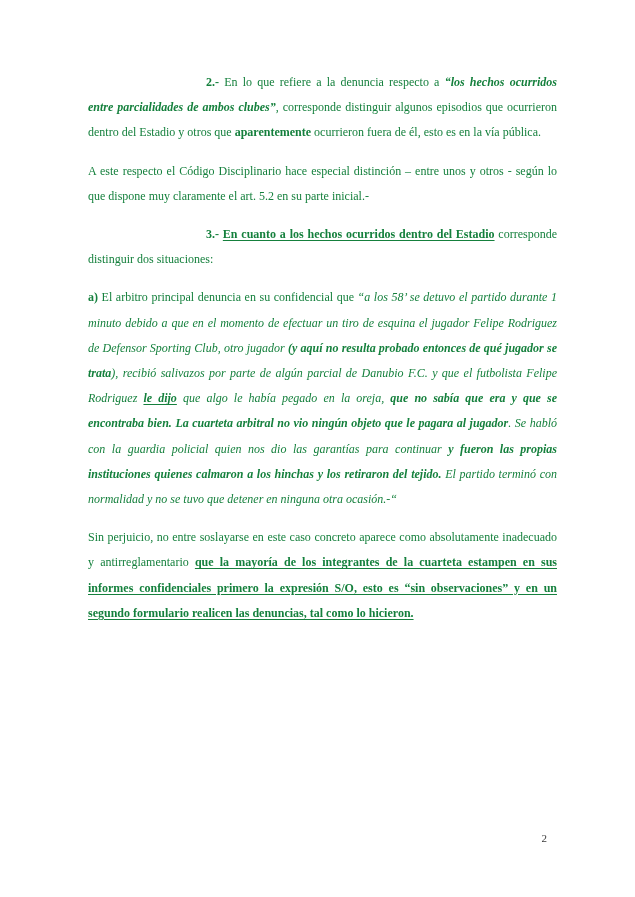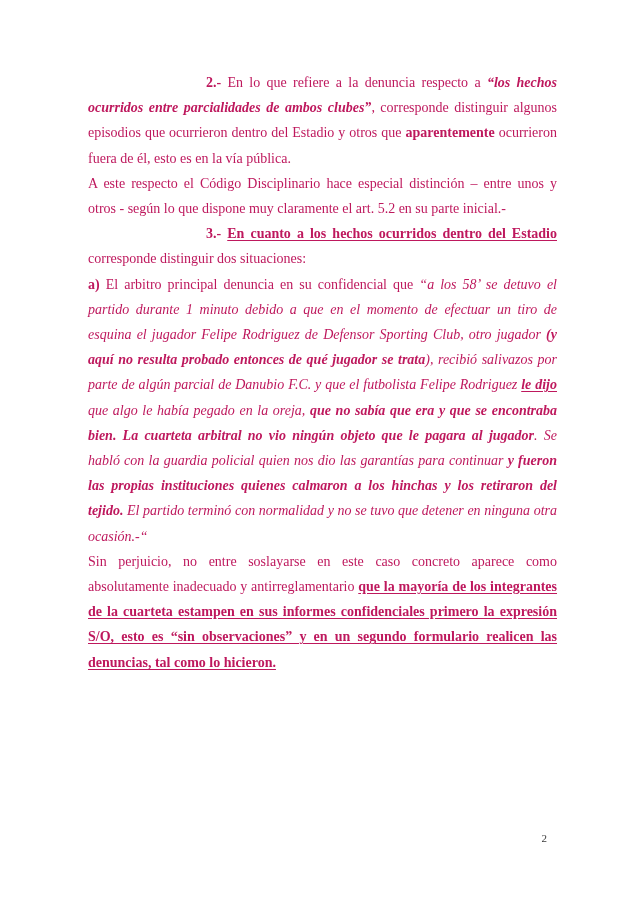--- a/index.html
+++ b/index.html
@@ -21,27 +21,27 @@
   .body-area {
     position: absolute;
     left: 88px;
     top: 70px;
     width: 469px;
   }
   p.para {
     margin: 0;
     text-align: justify;
     text-justify: inter-word;
-    font-size: 14px;
+    font-size: 12px;
     line-height: 25.2px;
-    color: #be185d;
+    color: #15803d;
     -webkit-font-smoothing: antialiased;
   }
   p.para + p.para {
-    margin-top: 0;
+    margin-top: 13px;
     font-family: Liberation Serif, serif;
   }
   .indent {
     display: inline-block;
     width: 118px;
   }
   .indent-sm {
     display: inline-block;
     width: 118px;
   }

